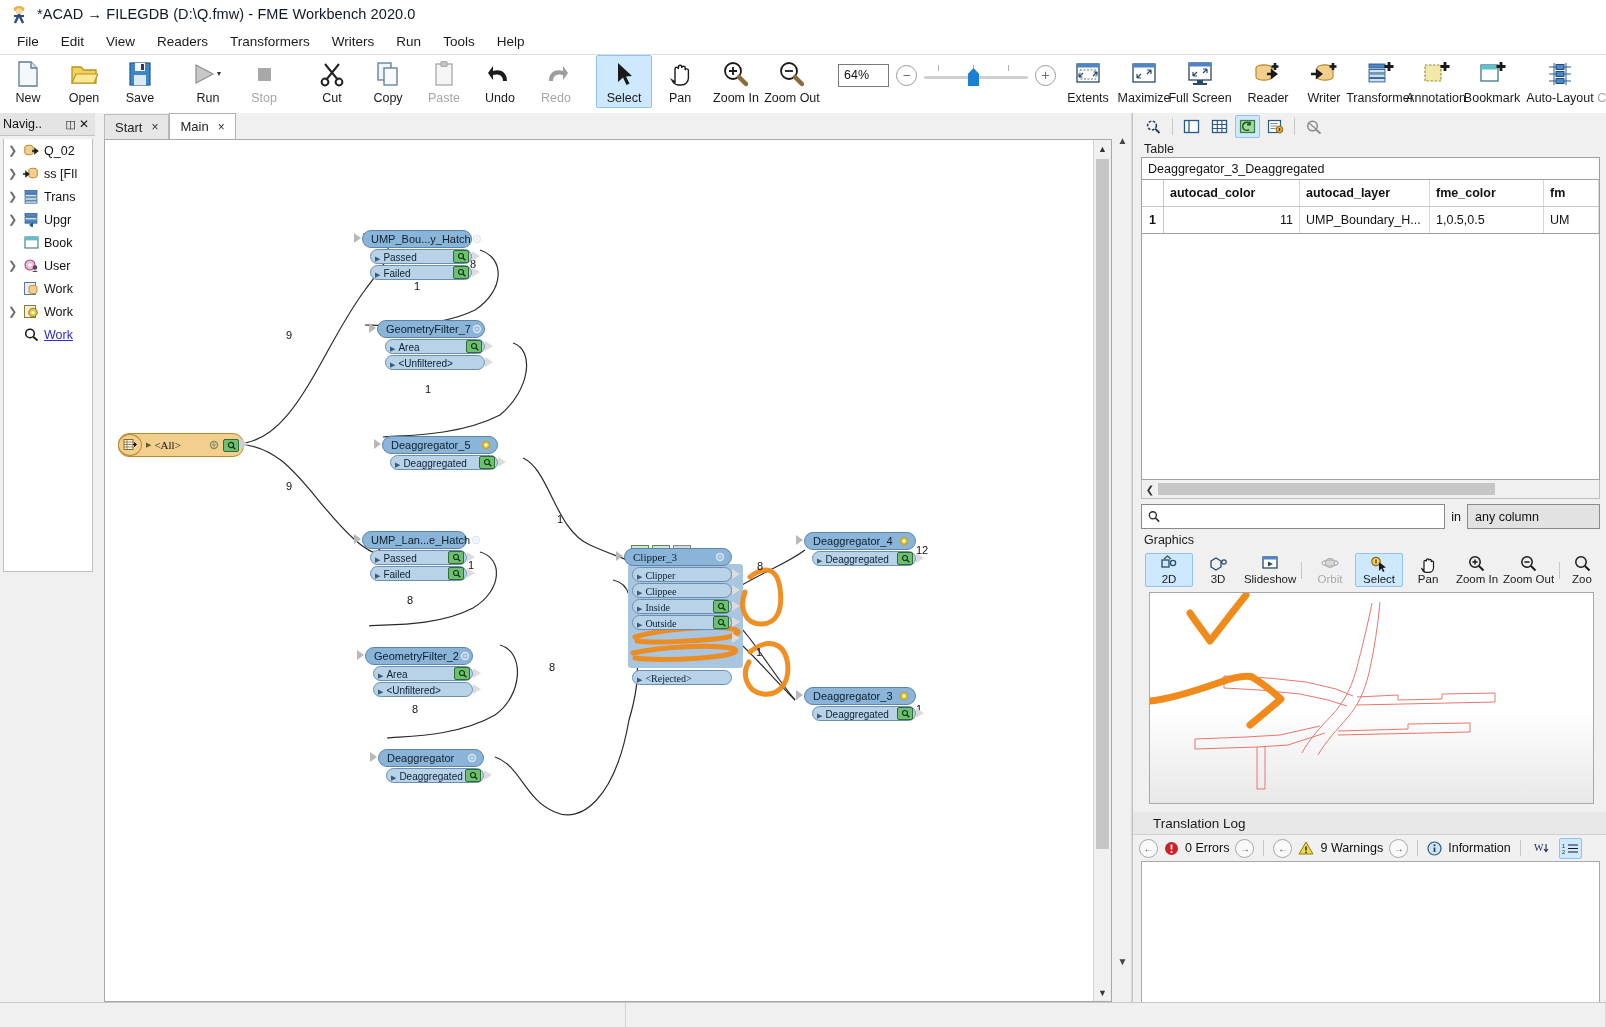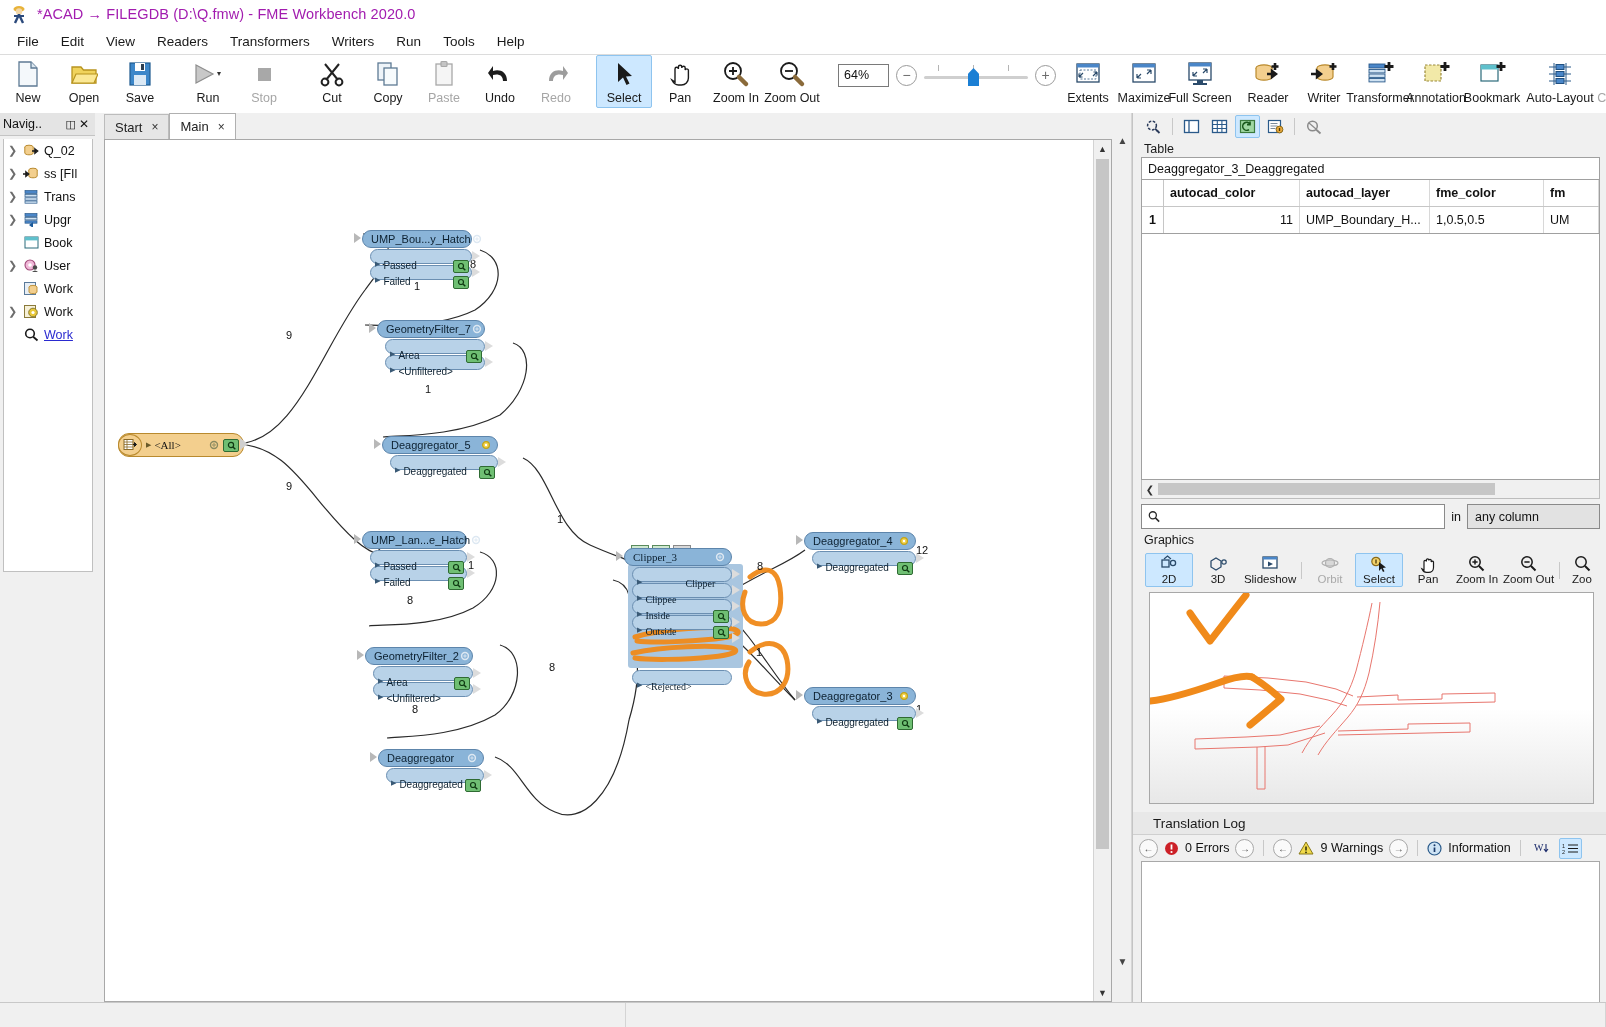--- a/index.html
+++ b/index.html
@@ -7,21 +7,21 @@
     width:1606px;height:1027px;overflow:hidden;
     font-family:"Liberation Sans", sans-serif;
     font-size:12.5px;color:#111;background:#f0f0f0;
     -webkit-font-smoothing:antialiased;
   }
   .app{position:relative;width:1606px;height:1027px;background:#f0f0f0;}
 
   
   .titlebar{height:28px;background:#fff;display:flex;align-items:center;padding-left:8px;}
   .titlebar .ticon{width:22px;height:20px;position:relative;margin-right:7px;}
-  .titlebar .ttext{font-size:14.5px;color:#a21caf;letter-spacing:.1px;}
+  .titlebar .ttext{font-size:14.5px;color:#0f172a;letter-spacing:.1px;}
 
   
   .menubar{height:26px;background:#fff;display:flex;align-items:center;padding-left:6px;
            border-bottom:1px solid #dcdcdc;}
   .menubar span{padding:3px 11px;font-size:13.5px;color:#1a1a1a;cursor:default;}
 
   
   .toolbar{height:58px;background:#fff;display:flex;align-items:flex-start;
            border-bottom:1px solid #c8c8c8;position:relative;}
   .grip{width:8px;height:54px;margin-top:2px;
@@ -87,21 +87,21 @@
   .hsbrow .thumb{position:absolute;left:60px;width:372px;height:15px;background:#c6c6c6;}
 
   
   .node{position:absolute;}
   .nhead{height:18px;border:1px solid #5d85ab;border-radius:9px;background:#8ab4d8;
          display:flex;align-items:center;padding:0 5px 0 8px;font-size:11px;color:#0c2030;
          box-sizing:border-box;}
   .nhead .nm{flex:1;white-space:nowrap;}
   .nhead .gear{width:12px;height:12px;}
   .port{height:15px;margin-top:1px;border:1px solid #6b8fb2;border-radius:8px;background:#b8d2e8;
-        display:flex;align-items:flex-start;padding:10px 2px 0 4px;font-size:10px;color:#0c2030;
+        display:flex;align-items:flex-end;padding:1px 2px 0 4px;font-size:10px;color:#0c2030;
         box-sizing:border-box;white-space:nowrap;}
   .port .pnm{flex:1;padding-left:3px;}
   .port .tri{font-size:7px;color:#3a5a76;}
   .port .magn{width:14px;height:11px;border:1px solid #2f6b33;background:#6fbf73;border-radius:2px;
               display:flex;align-items:center;justify-content:center;}
   .nodeSelBg{position:absolute;background:#a9c6e0;border-radius:3px;}
   .srcnode{position:absolute;height:22px;border:1.4px solid #b98a2e;border-radius:11px;
            background:#f3cf8e;display:flex;align-items:center;padding-right:4px;font-size:11px;}
   .srcnode .dbi{width:22px;height:20px;border:1.4px solid #b98a2e;border-radius:50%;
                 background:#f3cf8e;display:flex;align-items:center;justify-content:center;
@@ -838,21 +838,21 @@
               </div>
               <div class="node" style="left: 519px; top: 408px; width: 108px; font-family: Liberation Serif, serif;">
                 <div class="nhead">
                   <span class="nm">Clipper_3</span>
                   <span class="gear"><svg width="12" height="12" viewBox="0 0 12 12">
                       <circle cx="6" cy="6" r="3.4" fill="none" stroke="#dde8f2" stroke-width="1.5"></circle>
                       <circle cx="6" cy="6" r="1.1" fill="none" stroke="#dde8f2" stroke-width="1"></circle>
                     </svg></span>
                 </div>
                 <span style="position: absolute; left: -8px; top: 3px; width: 0px; height: 0px; border-left: 7px solid rgb(184, 184, 184); border-top: 5px solid transparent; border-bottom: 5px solid transparent;"></span>
-                <div class="port" style="margin-left: 8px; width: 100px; gap: 40px;">
+                <div class="port" style="margin-left: 8px; width: 100px;">
                   <span class="tri">▶</span>
                   <span class="pnm">Clipper</span>
                 </div>
                 <span style="position: absolute; left: 108px; top: 21px; width: 0px; height: 0px; border-left: 8px solid rgb(220, 220, 220); border-top: 5px solid transparent; border-bottom: 5px solid transparent;"></span>
                 <div class="port" style="margin-left: 8px; width: 100px;">
                   <span class="tri">▶</span>
                   <span class="pnm">Clippee</span>
                 </div>
                 <span style="position: absolute; left: 108px; top: 37px; width: 0px; height: 0px; border-left: 8px solid rgb(220, 220, 220); border-top: 5px solid transparent; border-bottom: 5px solid transparent;"></span>
                 <div class="port" style="margin-left: 8px; width: 100px;">

